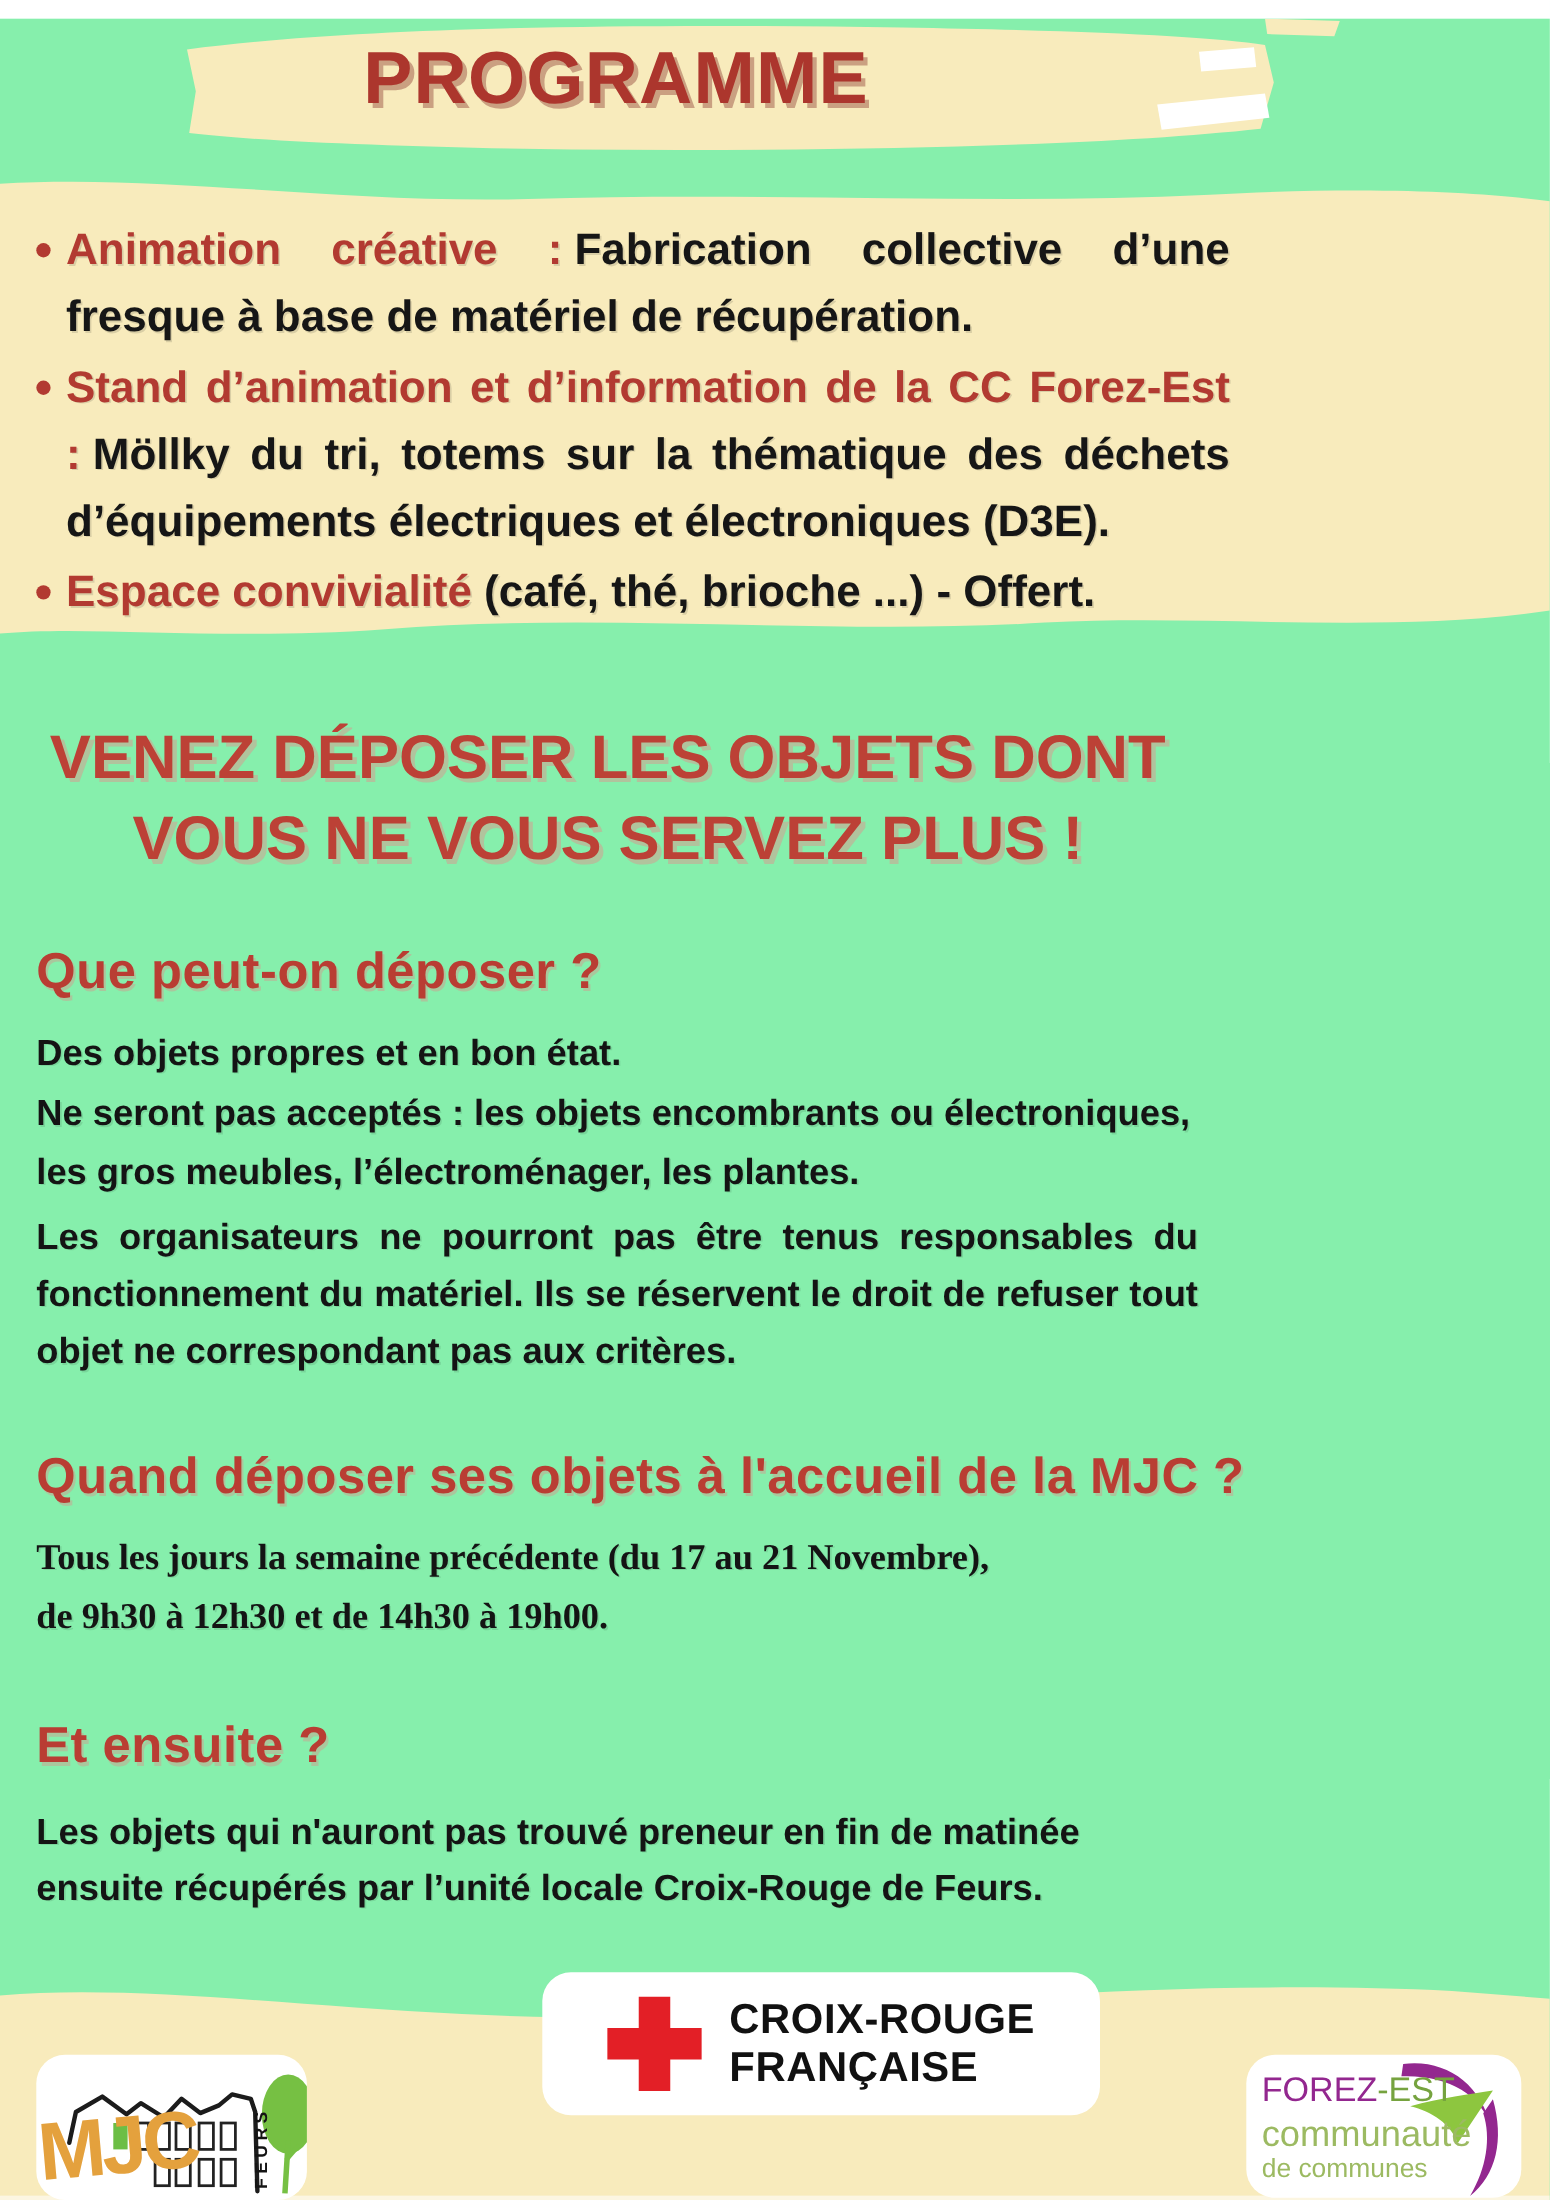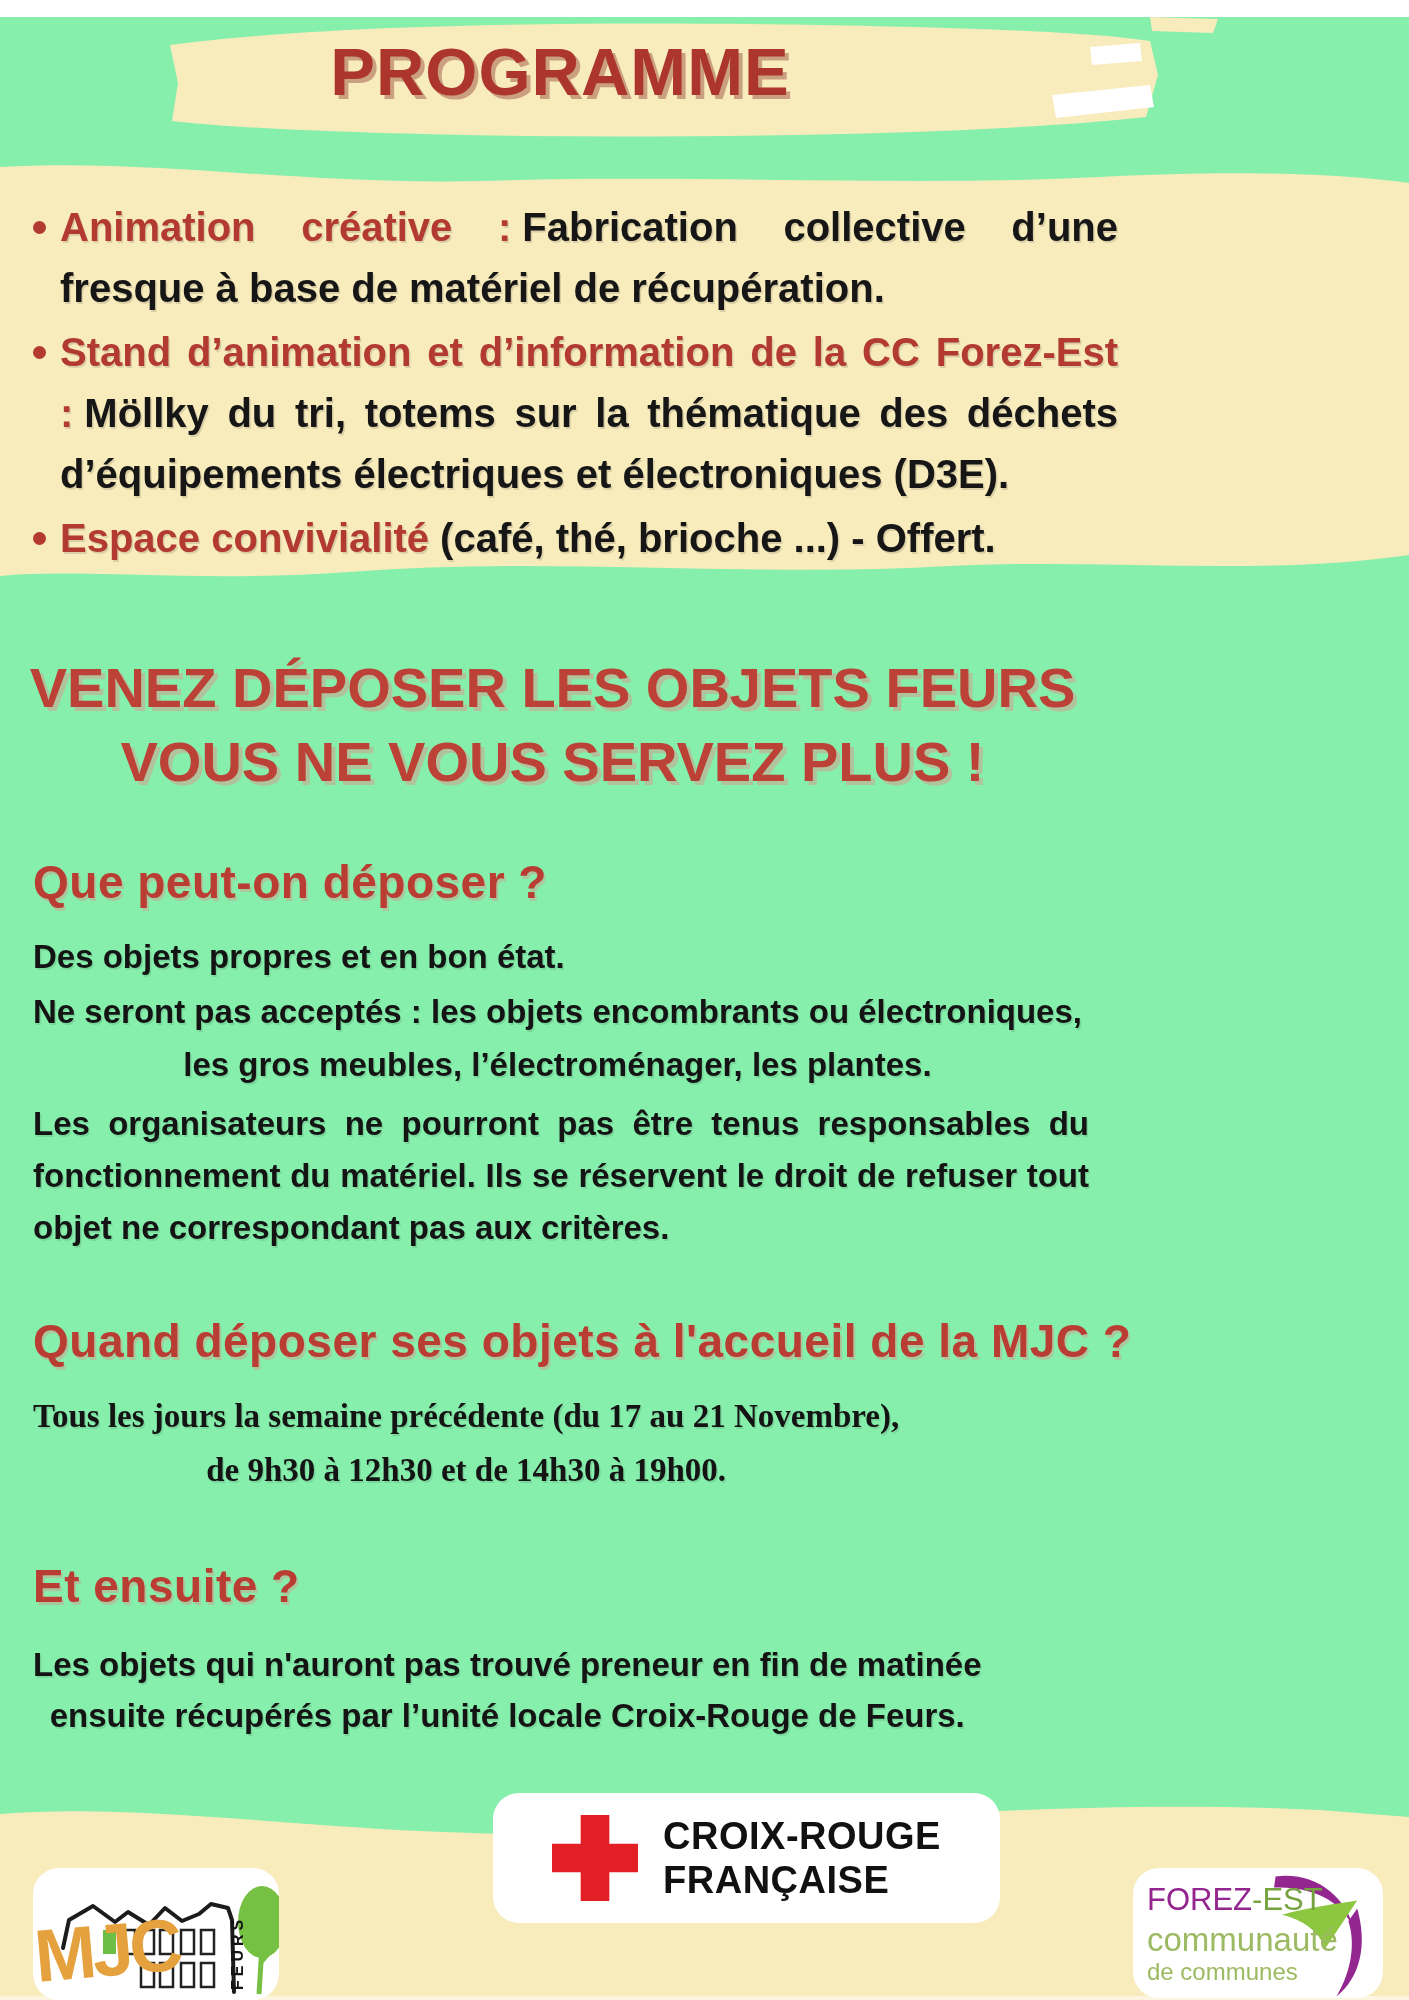--- a/index.html
+++ b/index.html
@@ -26,21 +26,21 @@
   .h2.q1 { top:838px; left:33px; }
   .h2.q2 { top:1297px; left:33px; }
   .h2.q3 { top:1542px; left:33px; }
 
   .body-text { font-size:33px; font-weight:700; color:#141414; text-shadow:1.5px 1.5px 0 rgba(0,0,0,.10); }
   .p1 { top:913px; left:33px; width:1100px; line-height:53px; }
   .p2 { top:968px; left:33px; line-height:53px; }
   .p3 { top:1081px; left:33px; width:1056px; line-height:52px; text-align:justify; }
   .when-body { top:1372px; left:33px; line-height:54px;font-family:Liberation Serif, serif; }
   .after-body { top:1622px; left:33px; line-height:51px; }
-  .nw { white-space:nowrap;text-align:center; }
+  .nw { white-space:nowrap; }
 
   .card { position:absolute; background:#ffffff; border-radius:26px; }
   .card.mjc { left:33px; top:1851px; width:246px; height:132px; }
   .card.cr { left:493px; top:1776px; width:507px; height:130px; display:flex; align-items:center; justify-content:center; gap:25px; }
   .cr-text div { font-size:38px; font-weight:700; color:#111; line-height:44px; letter-spacing:.5px; }
   .card.fz { left:1133px; top:1851px; width:250px; height:130px; overflow:hidden; }
   .fz-text { position:absolute; left:14px; top:16px; z-index:2; }
   .fz-name { font-size:31px; font-weight:400; line-height:1; }
   .fz-name .purple { color:#93278F; }
   .fz-name .green { color:#76A33F; }
@@ -75,21 +75,21 @@
       <span class="dot"></span>
       <span class="red lead">Stand d’animation et d’information de la CC Forez-Est :</span><span>Möllky du tri, totems sur la thématique des déchets d’équipements électriques et électroniques (D3E).</span>
     </div>
     <div class="bullet">
       <span class="dot"></span>
       <span class="red lead">Espace convivialité</span><span>(café, thé, brioche  ...) - Offert.</span>
     </div>
   </div>
 
   <div class="abs hero">
-    <div>VENEZ DÉPOSER LES OBJETS FEURS</div>
+    <div>VENEZ DÉPOSER LES OBJETS DONT</div>
     <div>VOUS NE VOUS SERVEZ PLUS !</div>
   </div>
 
   <div class="abs h2 q1">Que peut-on déposer ?</div>
   <div class="abs body-text p1">Des objets propres et en bon état.</div>
   <div class="abs body-text p2">
     <div class="nw">Ne seront pas acceptés : les objets encombrants ou électroniques,</div>
     <div class="nw">les gros meubles, l’électroménager, les plantes.</div>
   </div>
   <div class="abs body-text p3">Les organisateurs ne pourront pas être tenus responsables du fonctionnement du matériel. Ils se réservent le droit de refuser tout objet ne correspondant pas aux critères.</div>

